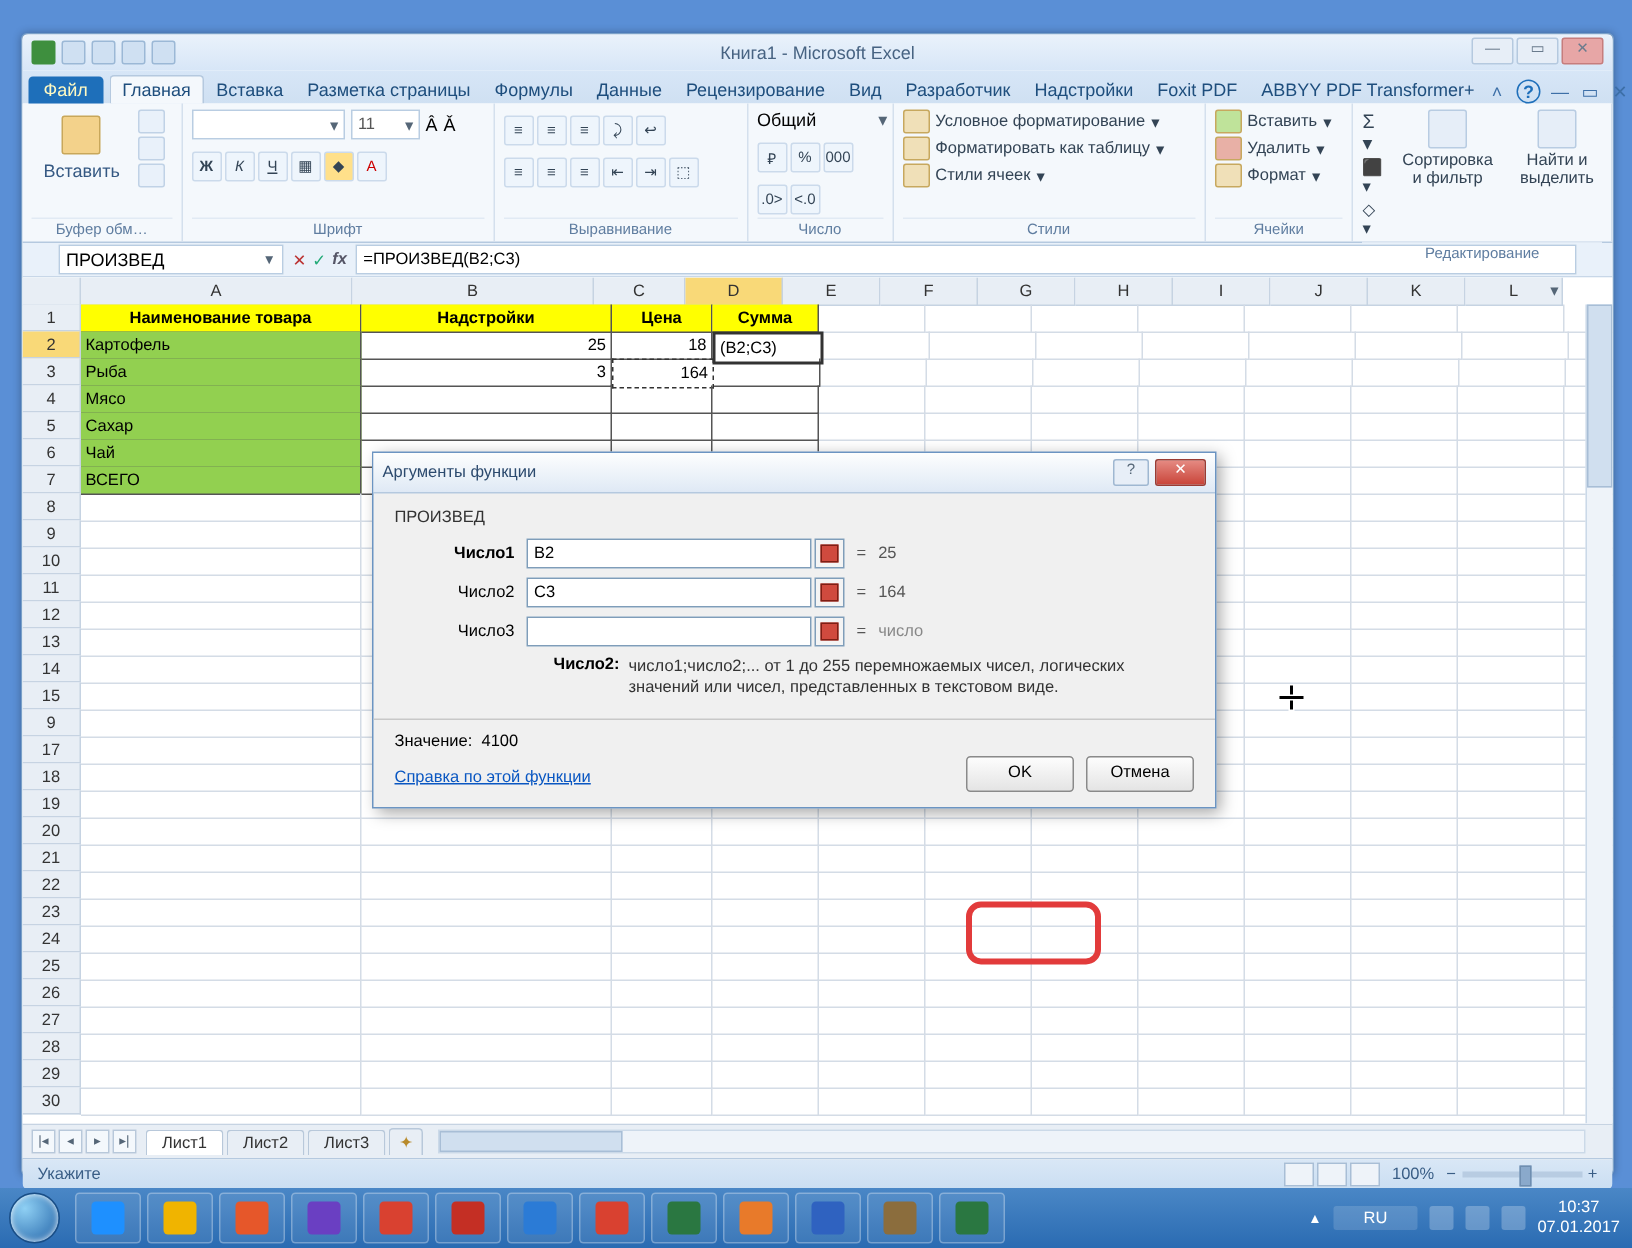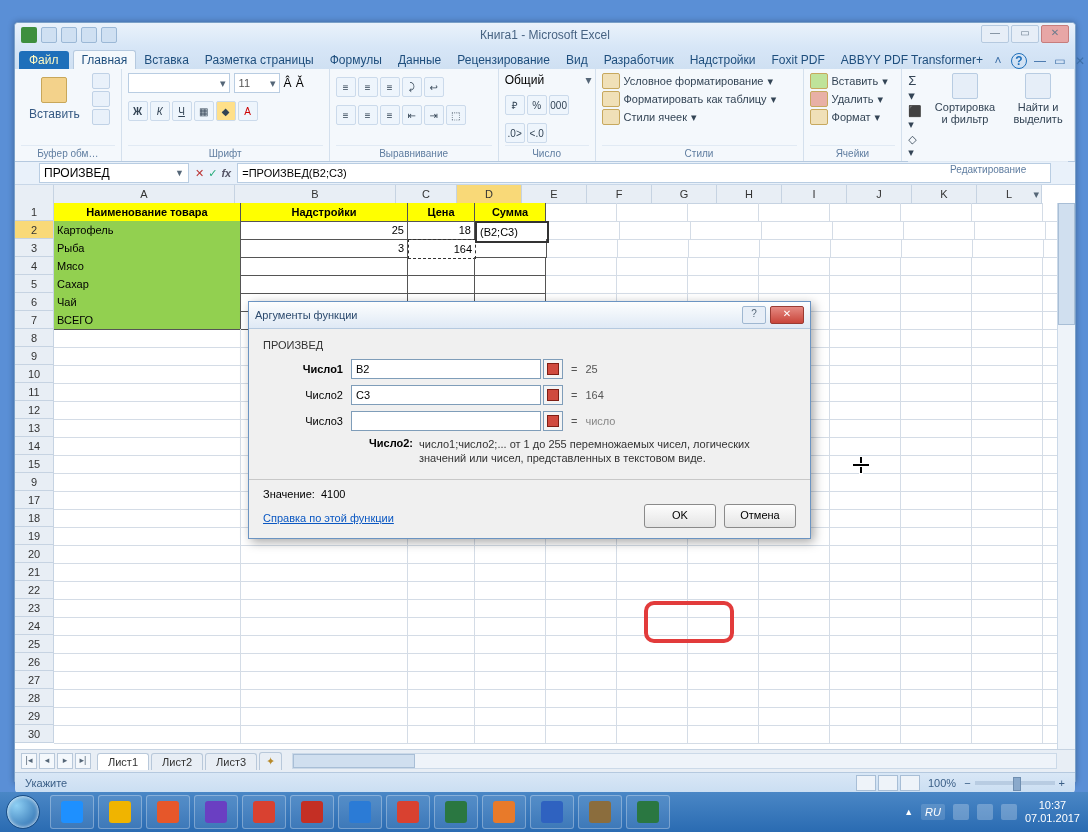--- a/index.html
+++ b/index.html
@@ -112,21 +112,21 @@
 .cursor-plus::before{left:7px;top:0;width:2px;height:16px;box-shadow:0 0 0 1px #fff;}
 .cursor-plus::after{top:7px;left:0;height:2px;width:16px;box-shadow:0 0 0 1px #fff;}
 
 .taskbar{position:absolute;left:0;bottom:0;width:100%;height:40px;background:linear-gradient(#4a87c6,#2a6bb2);display:flex;align-items:center;}
 .start{width:46px;height:40px;display:flex;align-items:center;justify-content:center;}
 .start-orb{width:32px;height:32px;border-radius:50%;background:radial-gradient(circle at 30% 30%,#8fd0f4,#1e5fa5);border:1px solid #1a4e86;box-shadow:inset 0 0 4px #fff;}
 .tb-icons{display:flex;gap:4px;padding-left:4px;}
 .tb-ico{width:42px;height:32px;border:1px solid rgba(255,255,255,.3);border-radius:3px;display:flex;align-items:center;justify-content:center;background:rgba(255,255,255,.08);}
 .tb-ico .i{width:22px;height:22px;border-radius:3px;}
 .tray{margin-left:auto;display:flex;align-items:center;gap:8px;padding-right:8px;color:#fff;font-size:11px;}
-.tray .lang{background:rgba(255,255,255,.15);padding:2px 4px;border-radius:2px;font-style:italic;}
+.tray .lang{background:rgba(255,255,255,.15);padding:2px 20px;border-radius:2px;}
 .tray .clock{text-align:center;line-height:13px;}
 .tray-ico{width:16px;height:16px;background:rgba(255,255,255,.25);border-radius:2px;}
 .caret{font-size:9px;color:#fff;}
 .vscroll{position:absolute;right:0;top:18px;bottom:0;width:17px;background:#eef3f9;border-left:1px solid #cbd9e8;}
 .vscroll .vthumb{position:absolute;top:0;left:0;right:0;height:120px;background:#d0dfef;border:1px solid #a8bed6;}
 </style>
 </head>
 <body>
 
 <div class="outer-frame">

